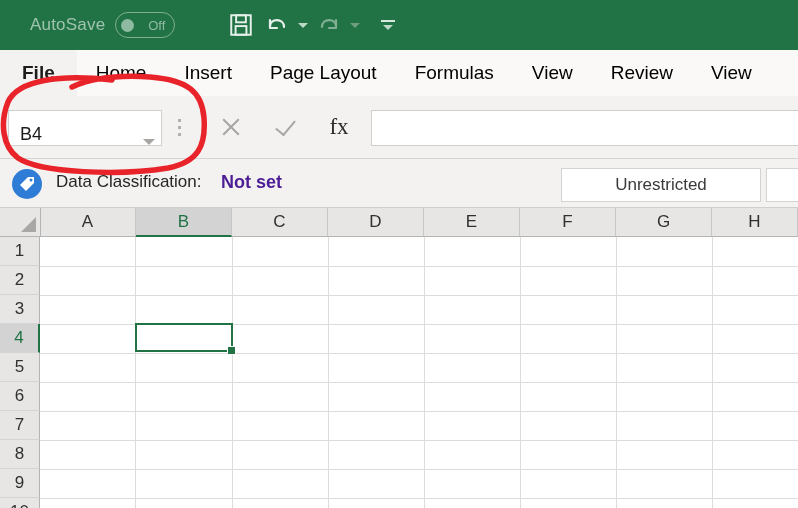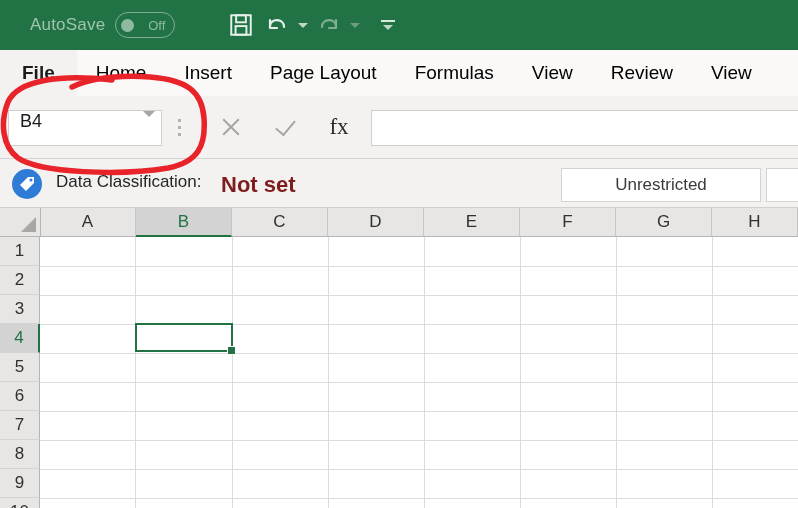--- a/index.html
+++ b/index.html
@@ -139,21 +139,21 @@
     background: #f3f2f1;
     border-bottom: 1px solid #d4d4d4;
   }
   .namebox {
     position: absolute;
     left: 8px; top: 110px;
     width: 152px; height: 34px;
     background: #ffffff;
     border: 1px solid #d0cfce;
     display: flex;
-    align-items: flex-start;
+    align-items: flex-end;
   }
   .namebox-text {
     flex: 1;
     padding-left: 11px;
     font-size: 18px;
     color: #1c1c1c;
   }
   .namebox-caret {
     width: 24px;
     display: flex;
@@ -246,23 +246,23 @@
   }
   .dc-label {
     position: absolute;
     left: 56px; top: 172px;
     font-size: 17px;
     color: #262626;
   }
   .dc-value {
     position: absolute;
     left: 221px; top: 172px;
-    font-size: 22px;
+    font-size: 18px;
     font-weight: bold;
-    color: #7f1d1d;
+    color: #4c1d95;
   }
   .dc-btn {
     position: absolute;
     top: 168px;
     height: 32px;
     background: #ffffff;
     border: 1px solid #d4d3d1;
     display: flex;
     align-items: center;
     justify-content: center;

